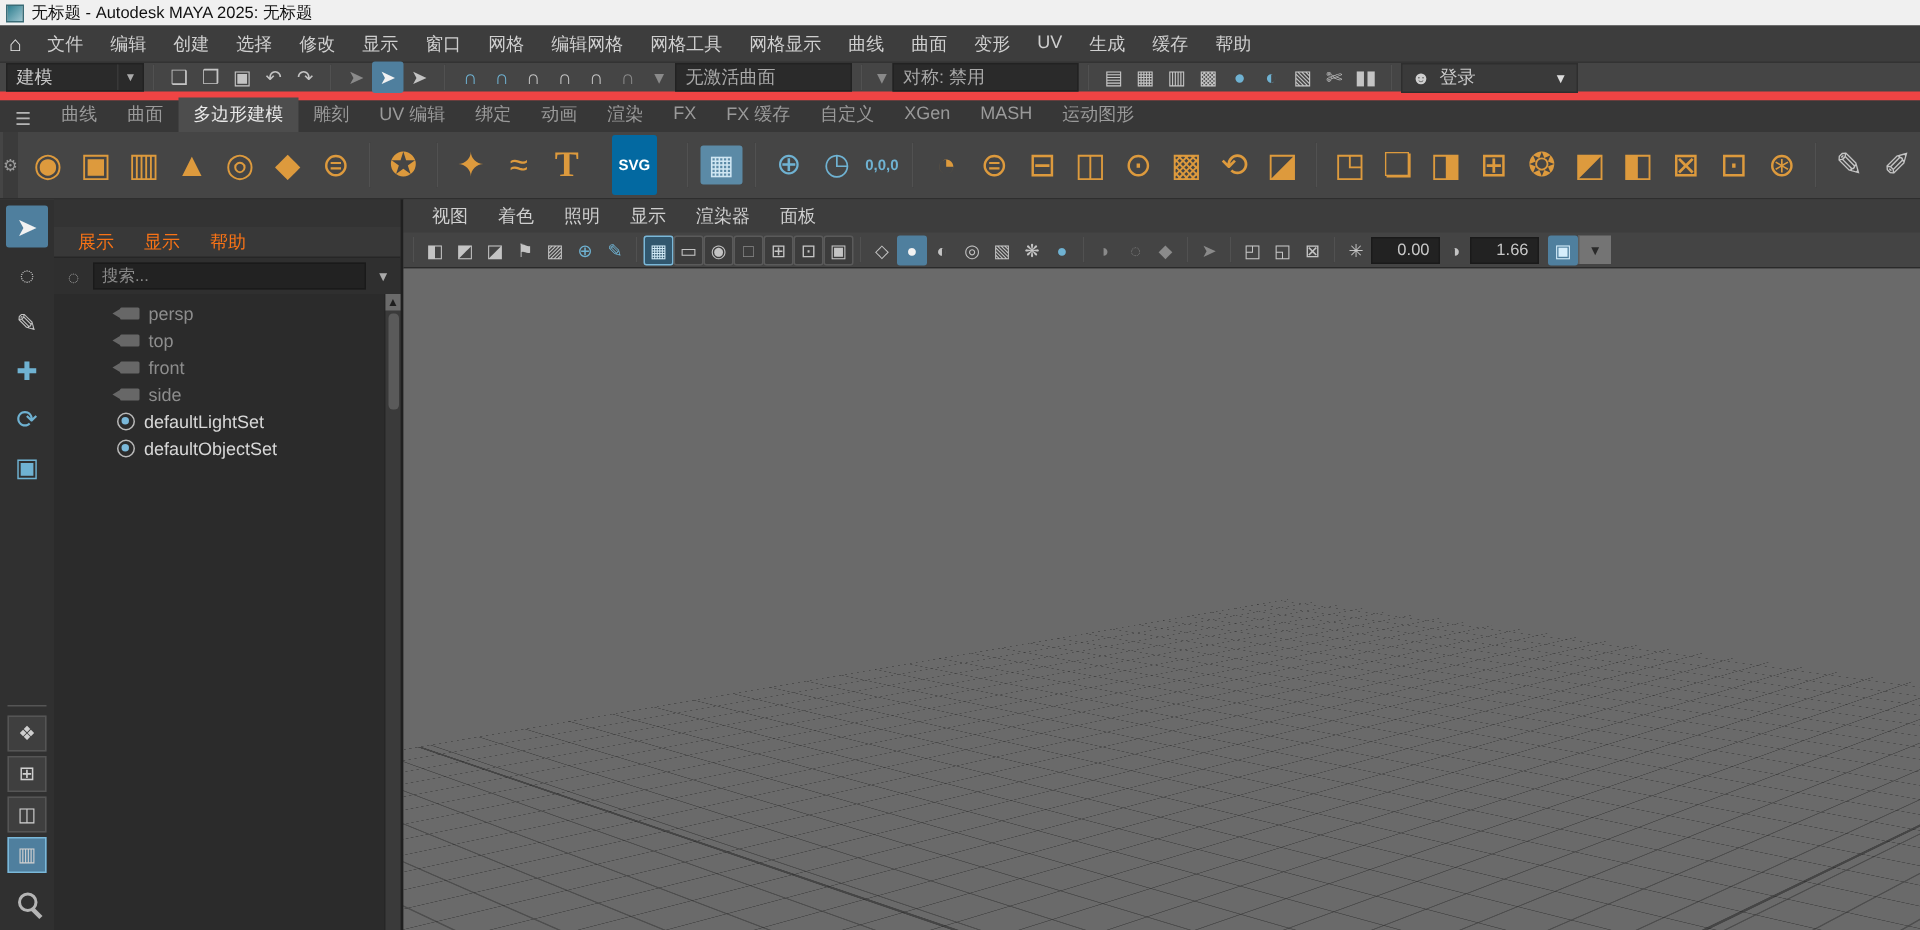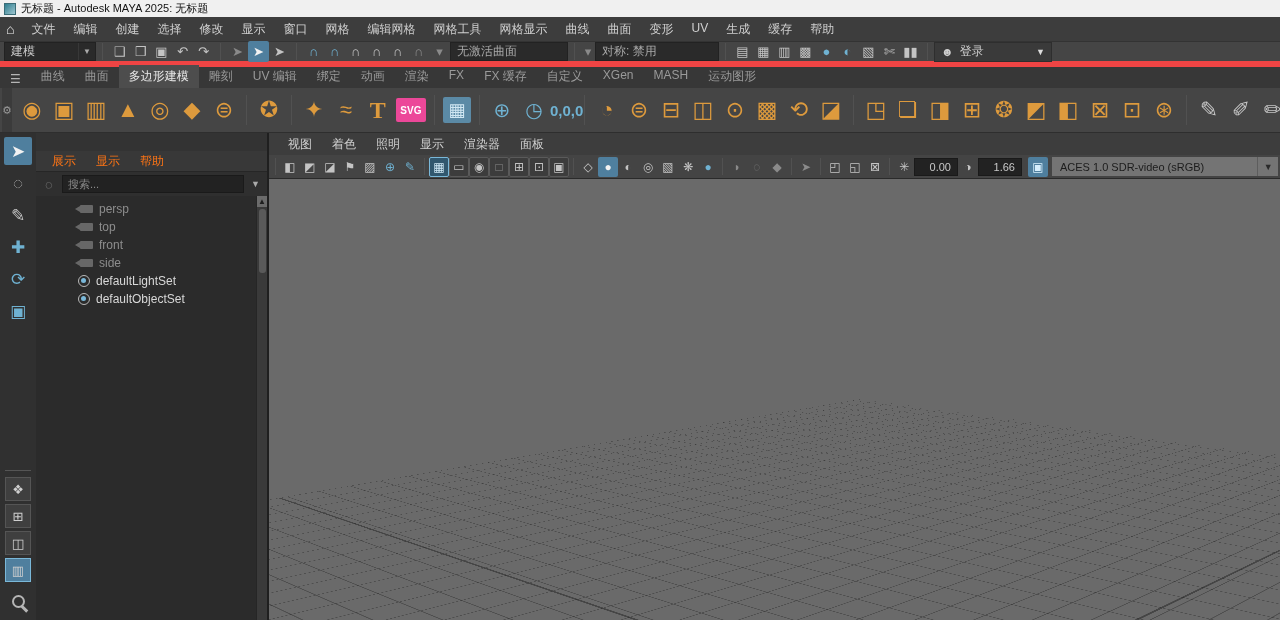--- a/index.html
+++ b/index.html
@@ -39,22 +39,22 @@
   .shelf-tab { padding:3px 10px; color:#9a9a9a; }
   .shelf-tab.active { background:#4d4d4d; color:#e8e8e8; }
   
   .shelf { height:45px; background:#454545; display:flex; align-items:center; padding:0 2px; flex:0 0 auto; border-bottom:1px solid #2e2e2e; overflow:hidden;}
   .shelf-lead { width:30px; height:100%; background:#3b3b3b; display:flex; align-items:center; justify-content:center; color:#9a9a9a; font-size:11px; margin-right:4px;}
   .shelf .icon { width:32px; height:36px; font-size:22px; }
   .shelf .icon.orange { color:#dd9a3d; }
   .shelf .icon.blue { font-size:20px; }
   .shelf .icon.serif { font-family:"Liberation Serif","DejaVu Serif",serif; color:#dd9a3d; font-size:24px; font-weight:bold;}
   .shelf .vsep { height:30px; }
-  .badge-svg { width:30px; height:24px; background:#ec4899; color:#fff; font-size:10px; font-weight:bold; display:flex; align-items:center; justify-content:center; border-radius:2px; margin:0 2px;}
-  .badge-000 { color:#6fb2d2; font-size:15px; font-weight:bold; width:28px; text-align:center;}
+  .badge-svg { width:30px; height:40px; background:#0369a1; color:#fff; font-size:10px; font-weight:bold; display:flex; align-items:center; justify-content:center; border-radius:2px; margin:0 14px;}
+  .badge-000 { color:#6fb2d2; font-size:10px; font-weight:bold; width:28px; text-align:center;}
   .badge-blue-box { width:28px; height:26px; background:#5b8aa6; color:#cfe6f2; display:flex; align-items:center; justify-content:center; font-size:18px; border-radius:2px; margin:0 2px;}
   
   .main { flex:1; display:flex; min-height:0; }
   
   .toolbox { width:36px; background:#303030; display:flex; flex-direction:column; align-items:center; padding-top:4px; flex:0 0 auto; }
   .toolbox .icon { width:28px; height:28px; font-size:17px; margin-bottom:4px; }
   .toolbox .icon.hl { background:#4f7f9e; }
   .tb-spring { flex:1; }
   .tb-line { width:26px; height:1px; background:#555; margin:6px 0; }
   .toolbox .layout-btn { width:26px; height:24px; background:#3f3f3f; border:1px solid #555; color:#cfcfcf; font-size:13px; display:flex; align-items:center; justify-content:center; margin-bottom:3px;}
@@ -383,21 +383,20 @@
           <span class="icon ">◰</span>
           <span class="icon ">◱</span>
           <span class="icon ">⊠</span>
           <span class="vsep"></span>
           <span class="icon ">✳</span>
         </div>
       <div class="vp-field">0.00</div>
       <span class="icon">◑</span>
       <div class="vp-field">1.66</div>
       <span class="icon vt-icon" style="margin-left:6px;">▣</span>
-      <div class="aces">ACES 1.0 SDR-video (sRGB)</div>
       <div class="aces-caret">▼</div>
     </div>
     <div class="canvas">
       <div class="grid-plane"></div>
     </div>
   </div>
 
 </div>
 
 </body></html>

